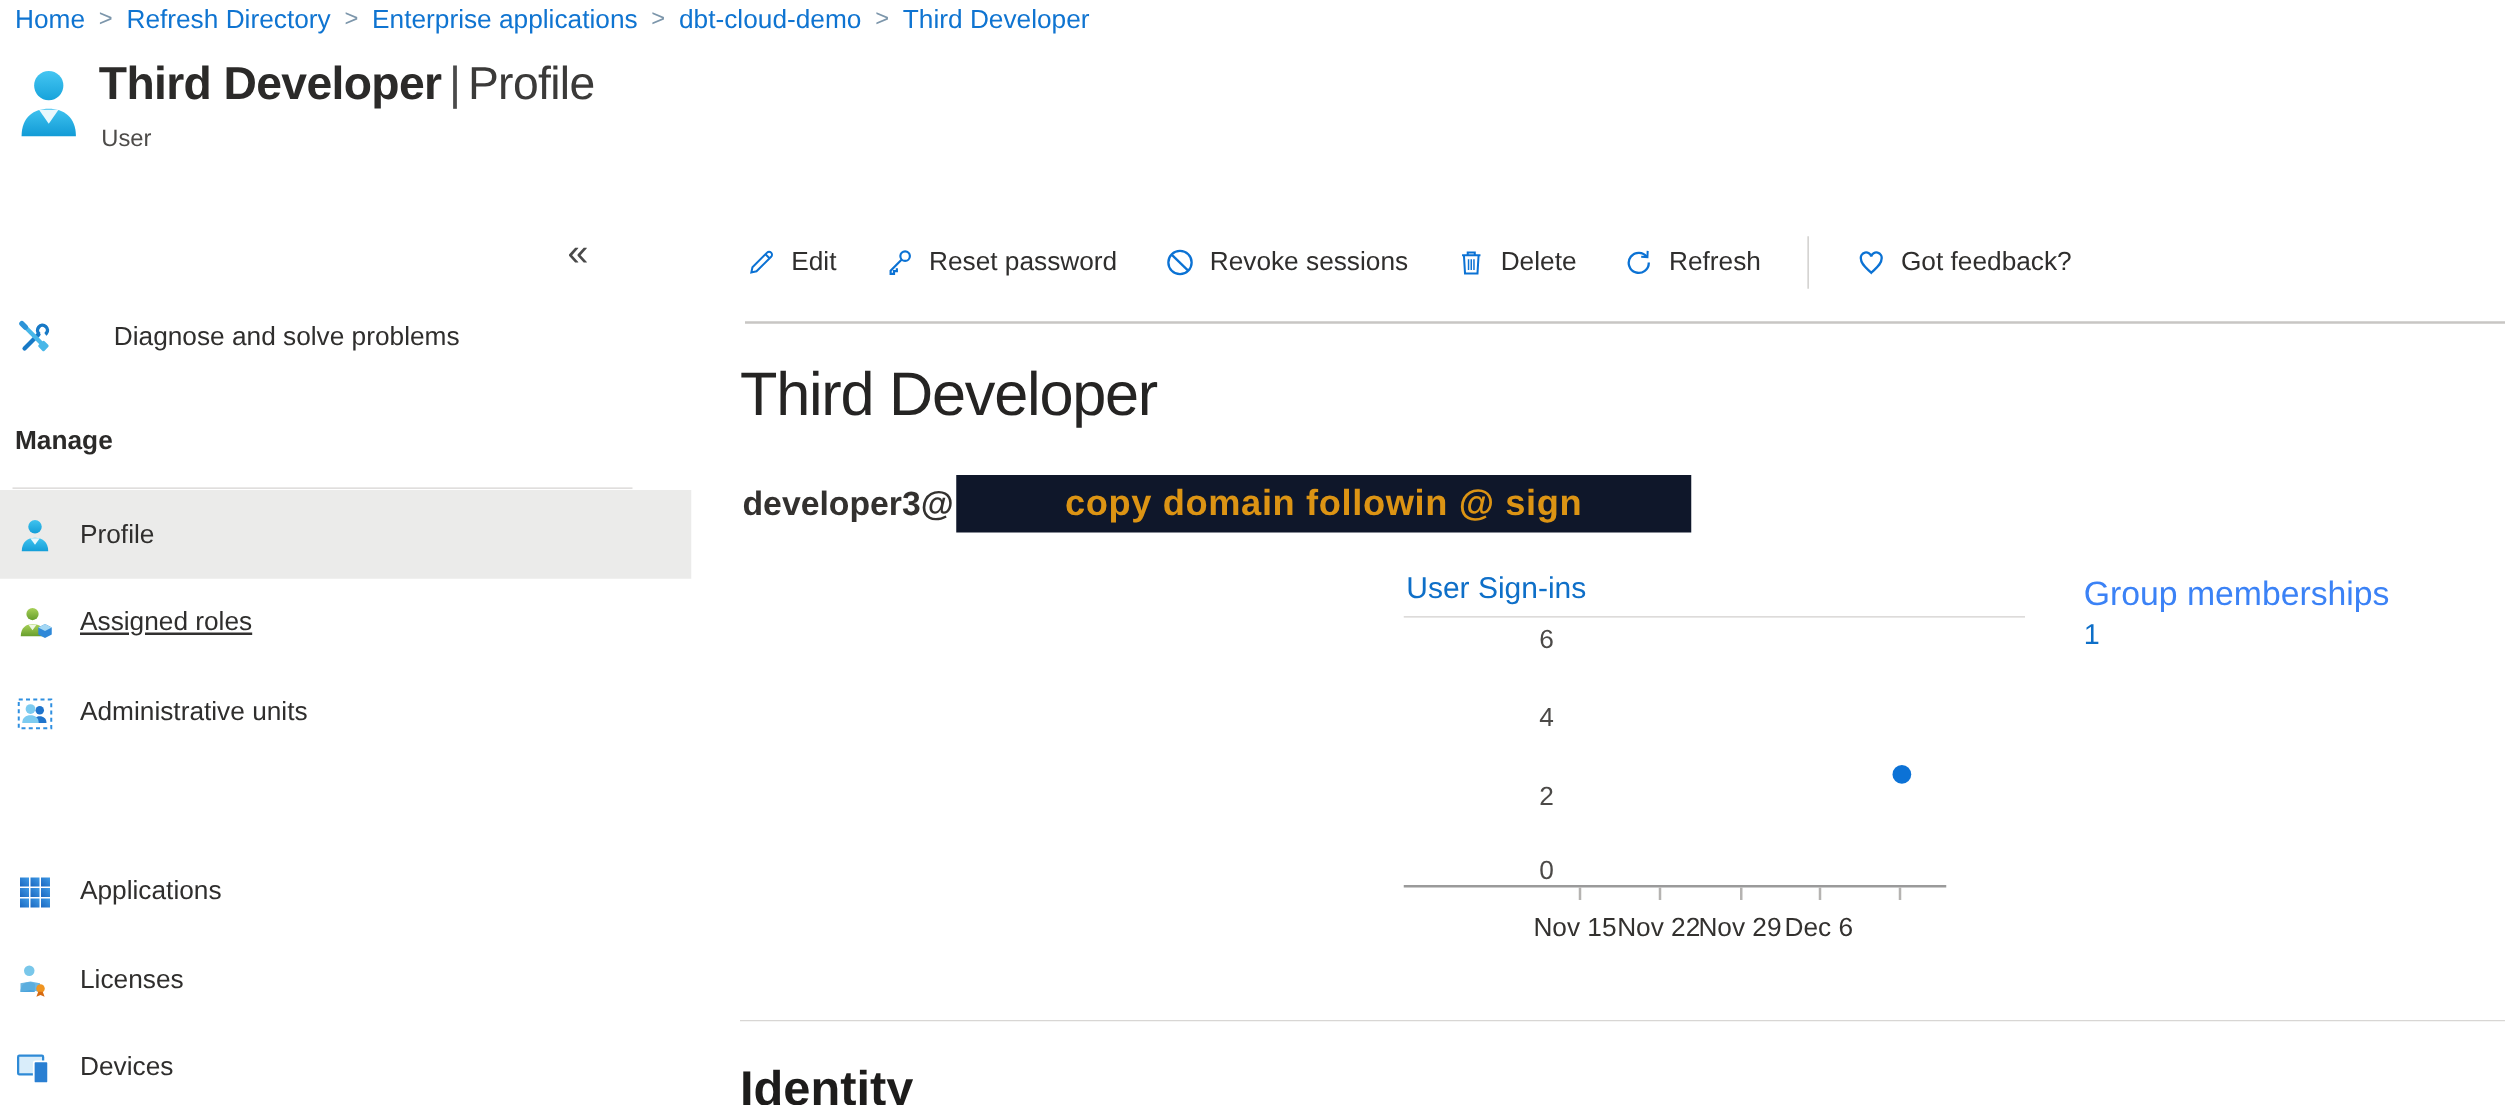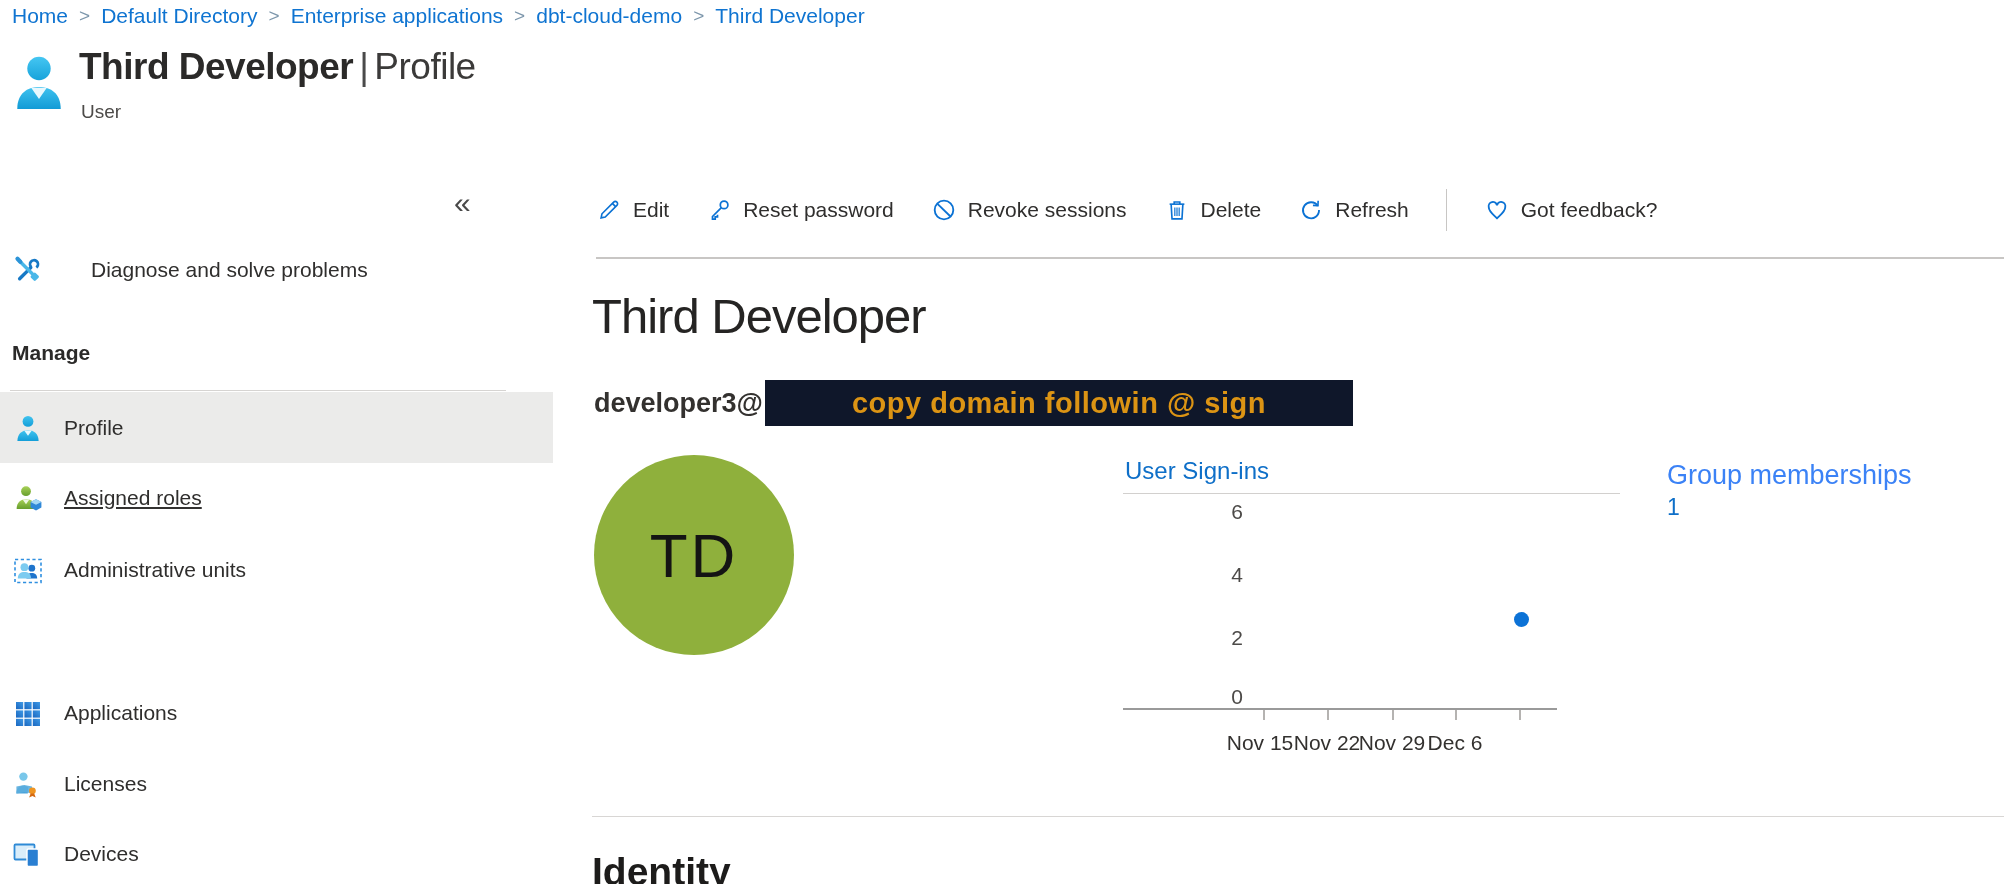--- a/index.html
+++ b/index.html
@@ -65,21 +65,21 @@
   svg{display:block;}
 </style>
 </head>
 <body>
 
 <div id="page">
 
   <div class="breadcrumb">
     <span class="crumb">Home</span>
     <span class="crumb-sep">&gt;</span>
-    <span class="crumb">Default Directory</span>
+    <span class="crumb">Refresh Directory</span>
     <span class="crumb-sep">&gt;</span>
     <span class="crumb">Enterprise applications</span>
     <span class="crumb-sep">&gt;</span>
     <span class="crumb">dbt-cloud-demo</span>
     <span class="crumb-sep">&gt;</span>
     <span class="crumb">Third Developer</span>
   </div>
 
   <div class="hdr-icon">
     <svg width="52" height="60" viewBox="0 0 28 31">
@@ -283,23 +283,20 @@
 
   <div class="main-h1">Third Developer</div>
 
   <div class="email-row">
     <span class="email-prefix">developer3@</span>
     <div class="redaction-box">
       <span class="rtext">copy domain followin @ sign</span>
     </div>
   </div>
 
-  <div class="avatar">
-    <span class="initials">TD</span>
-  </div>
 
   <div class="chart">
     <div class="chart-title">User Sign-ins</div>
     <div class="chart-title-underline"></div>
 
     <div class="ytick" style="left:86px;top:46px;">6</div>
     <div class="ytick" style="left:86px;top:109px;">4</div>
     <div class="ytick" style="left:86px;top:172px;">2</div>
     <div class="ytick" style="left:86px;top:231px;">0</div>
 

